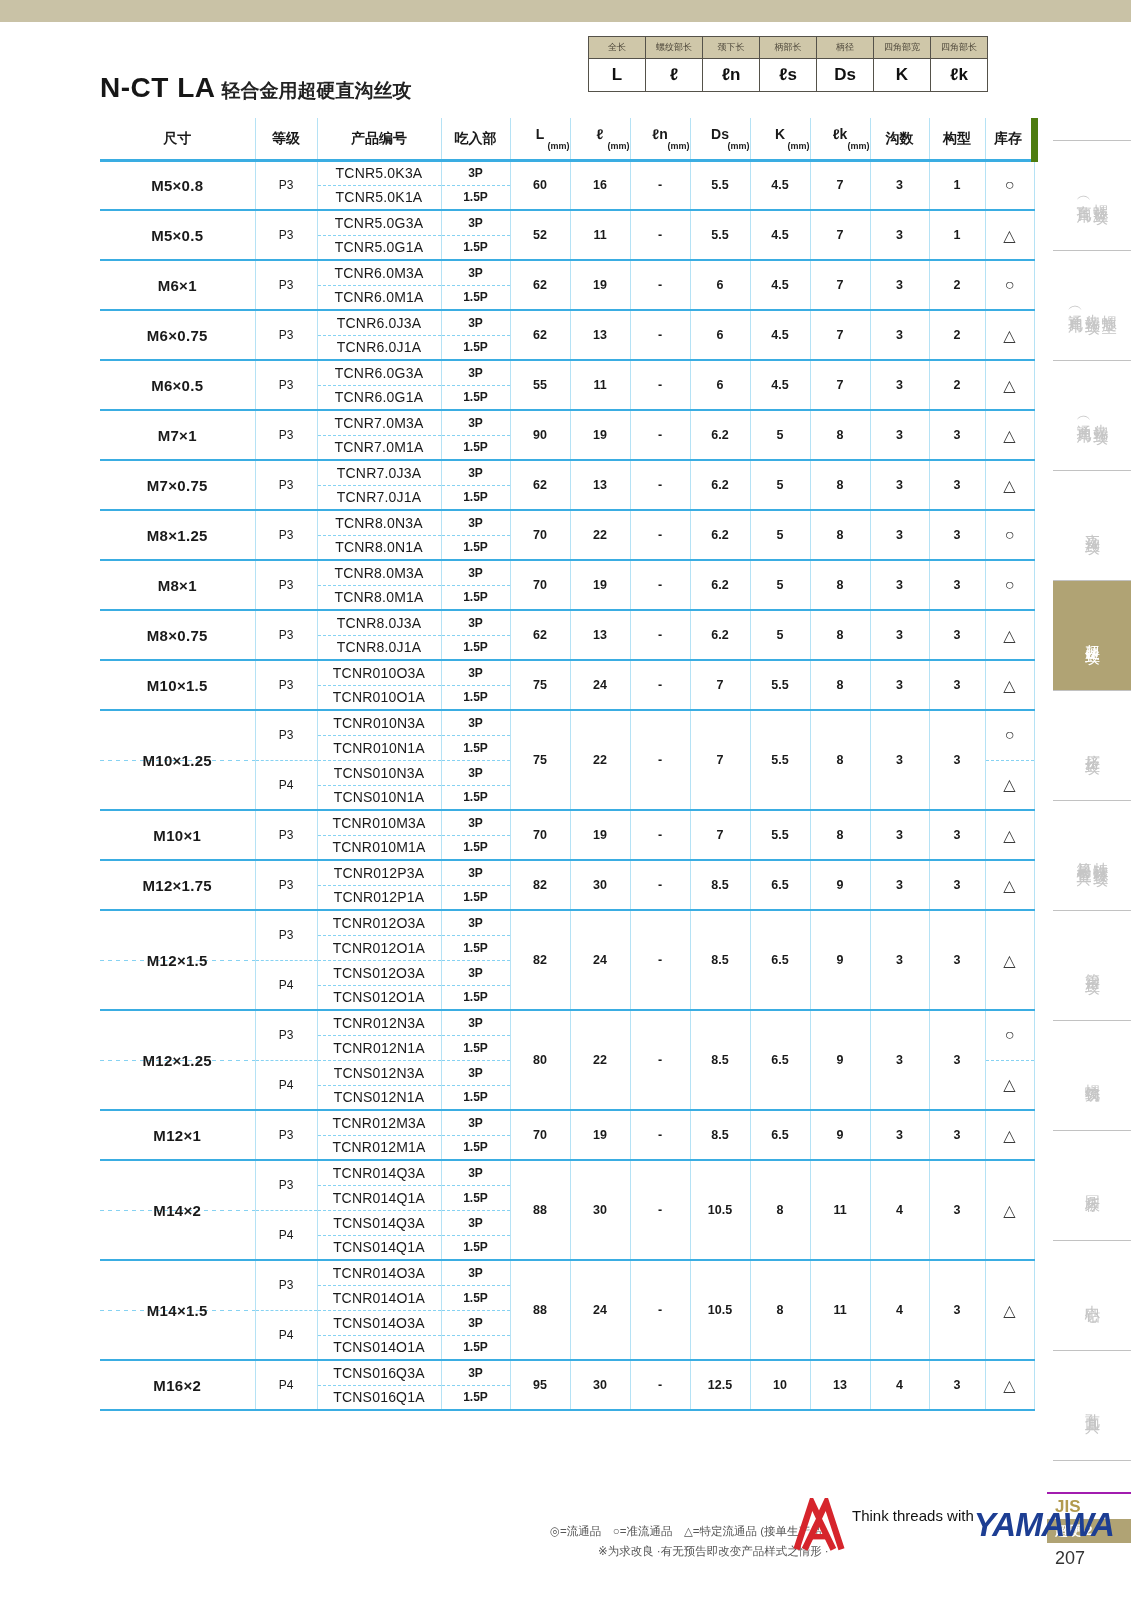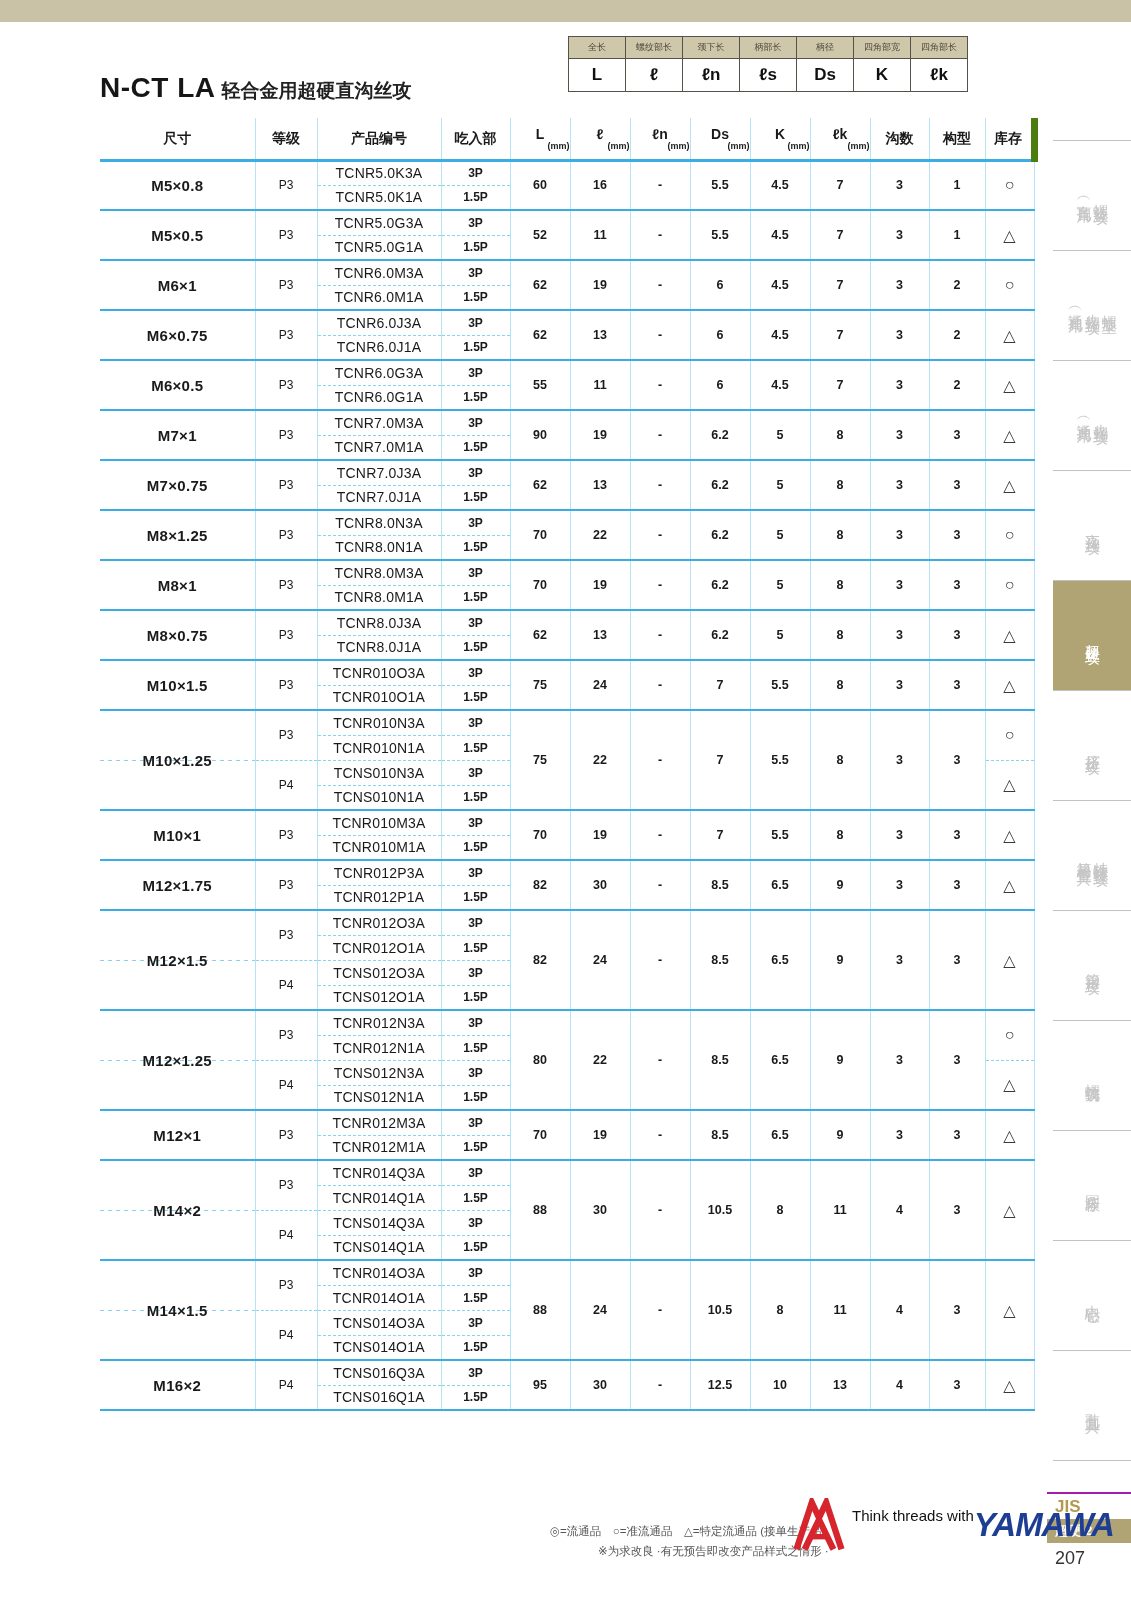--- a/index.html
+++ b/index.html
@@ -9,21 +9,21 @@
   }
   
   .topbar{position:absolute;left:0;top:0;width:1131px;height:22px;background:#c9c2a6;}
 
   
   .title-row{position:absolute;left:100px;top:72px;display:flex;align-items:baseline;gap:6px;}
   .model{font-size:28px;font-weight:bold;letter-spacing:.5px;color:#161616;}
   .subtitle{font-size:19px;font-weight:bold;color:#222;}
 
   
-  .legend-table{position:absolute;left:568px;top:36px;border-collapse:collapse;}
+  .legend-table{position:absolute;left:588px;top:36px;border-collapse:collapse;}
   .legend-table th{background:#cfc7a9;border:1px solid #55524a;font-size:9px;font-weight:normal;
     color:#4d473a;width:56px;height:21px;padding:0;}
   .legend-table td{border:1px solid #55524a;text-align:center;font-size:17px;font-weight:bold;
     height:30px;color:#101010;background:#fff;}
 
   
   .main-table{position:absolute;left:100px;top:118px;border-collapse:collapse;table-layout:fixed;}
   .main-table th,.main-table td{padding:0;text-align:center;vertical-align:middle;
     border-left:1px solid #b5e2f5;}
   .main-table .c0{border-left:none;}

